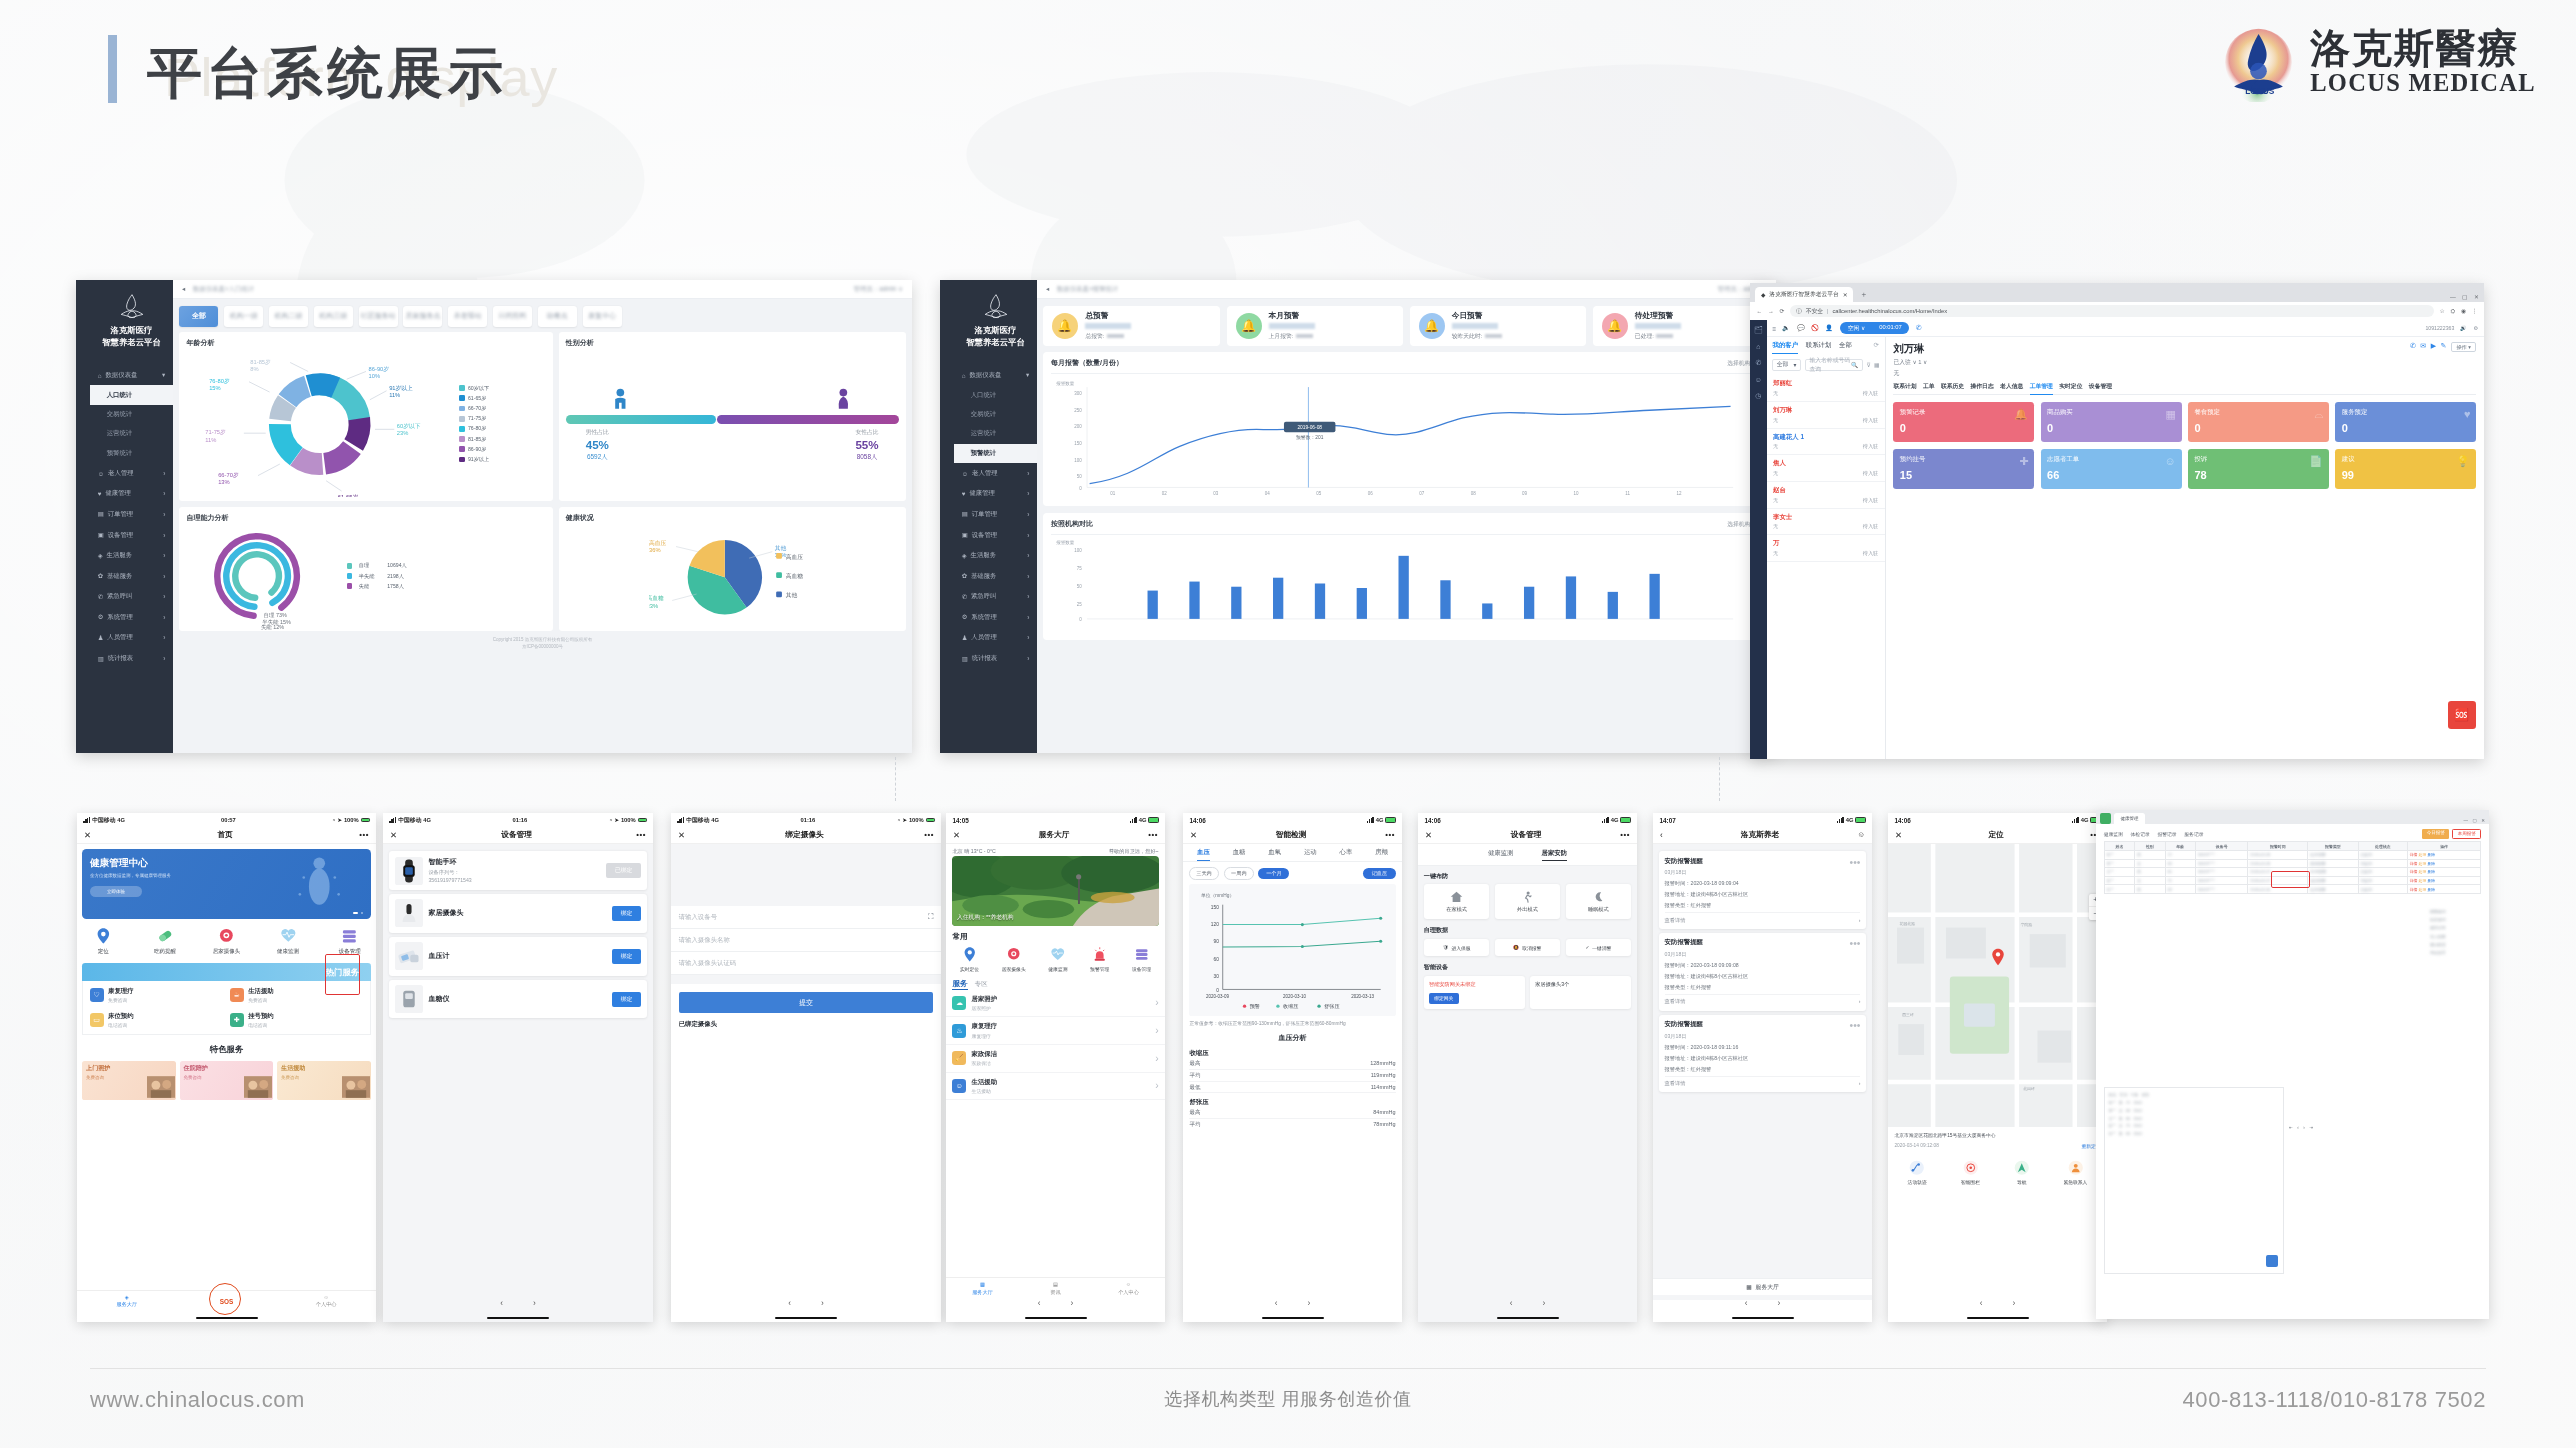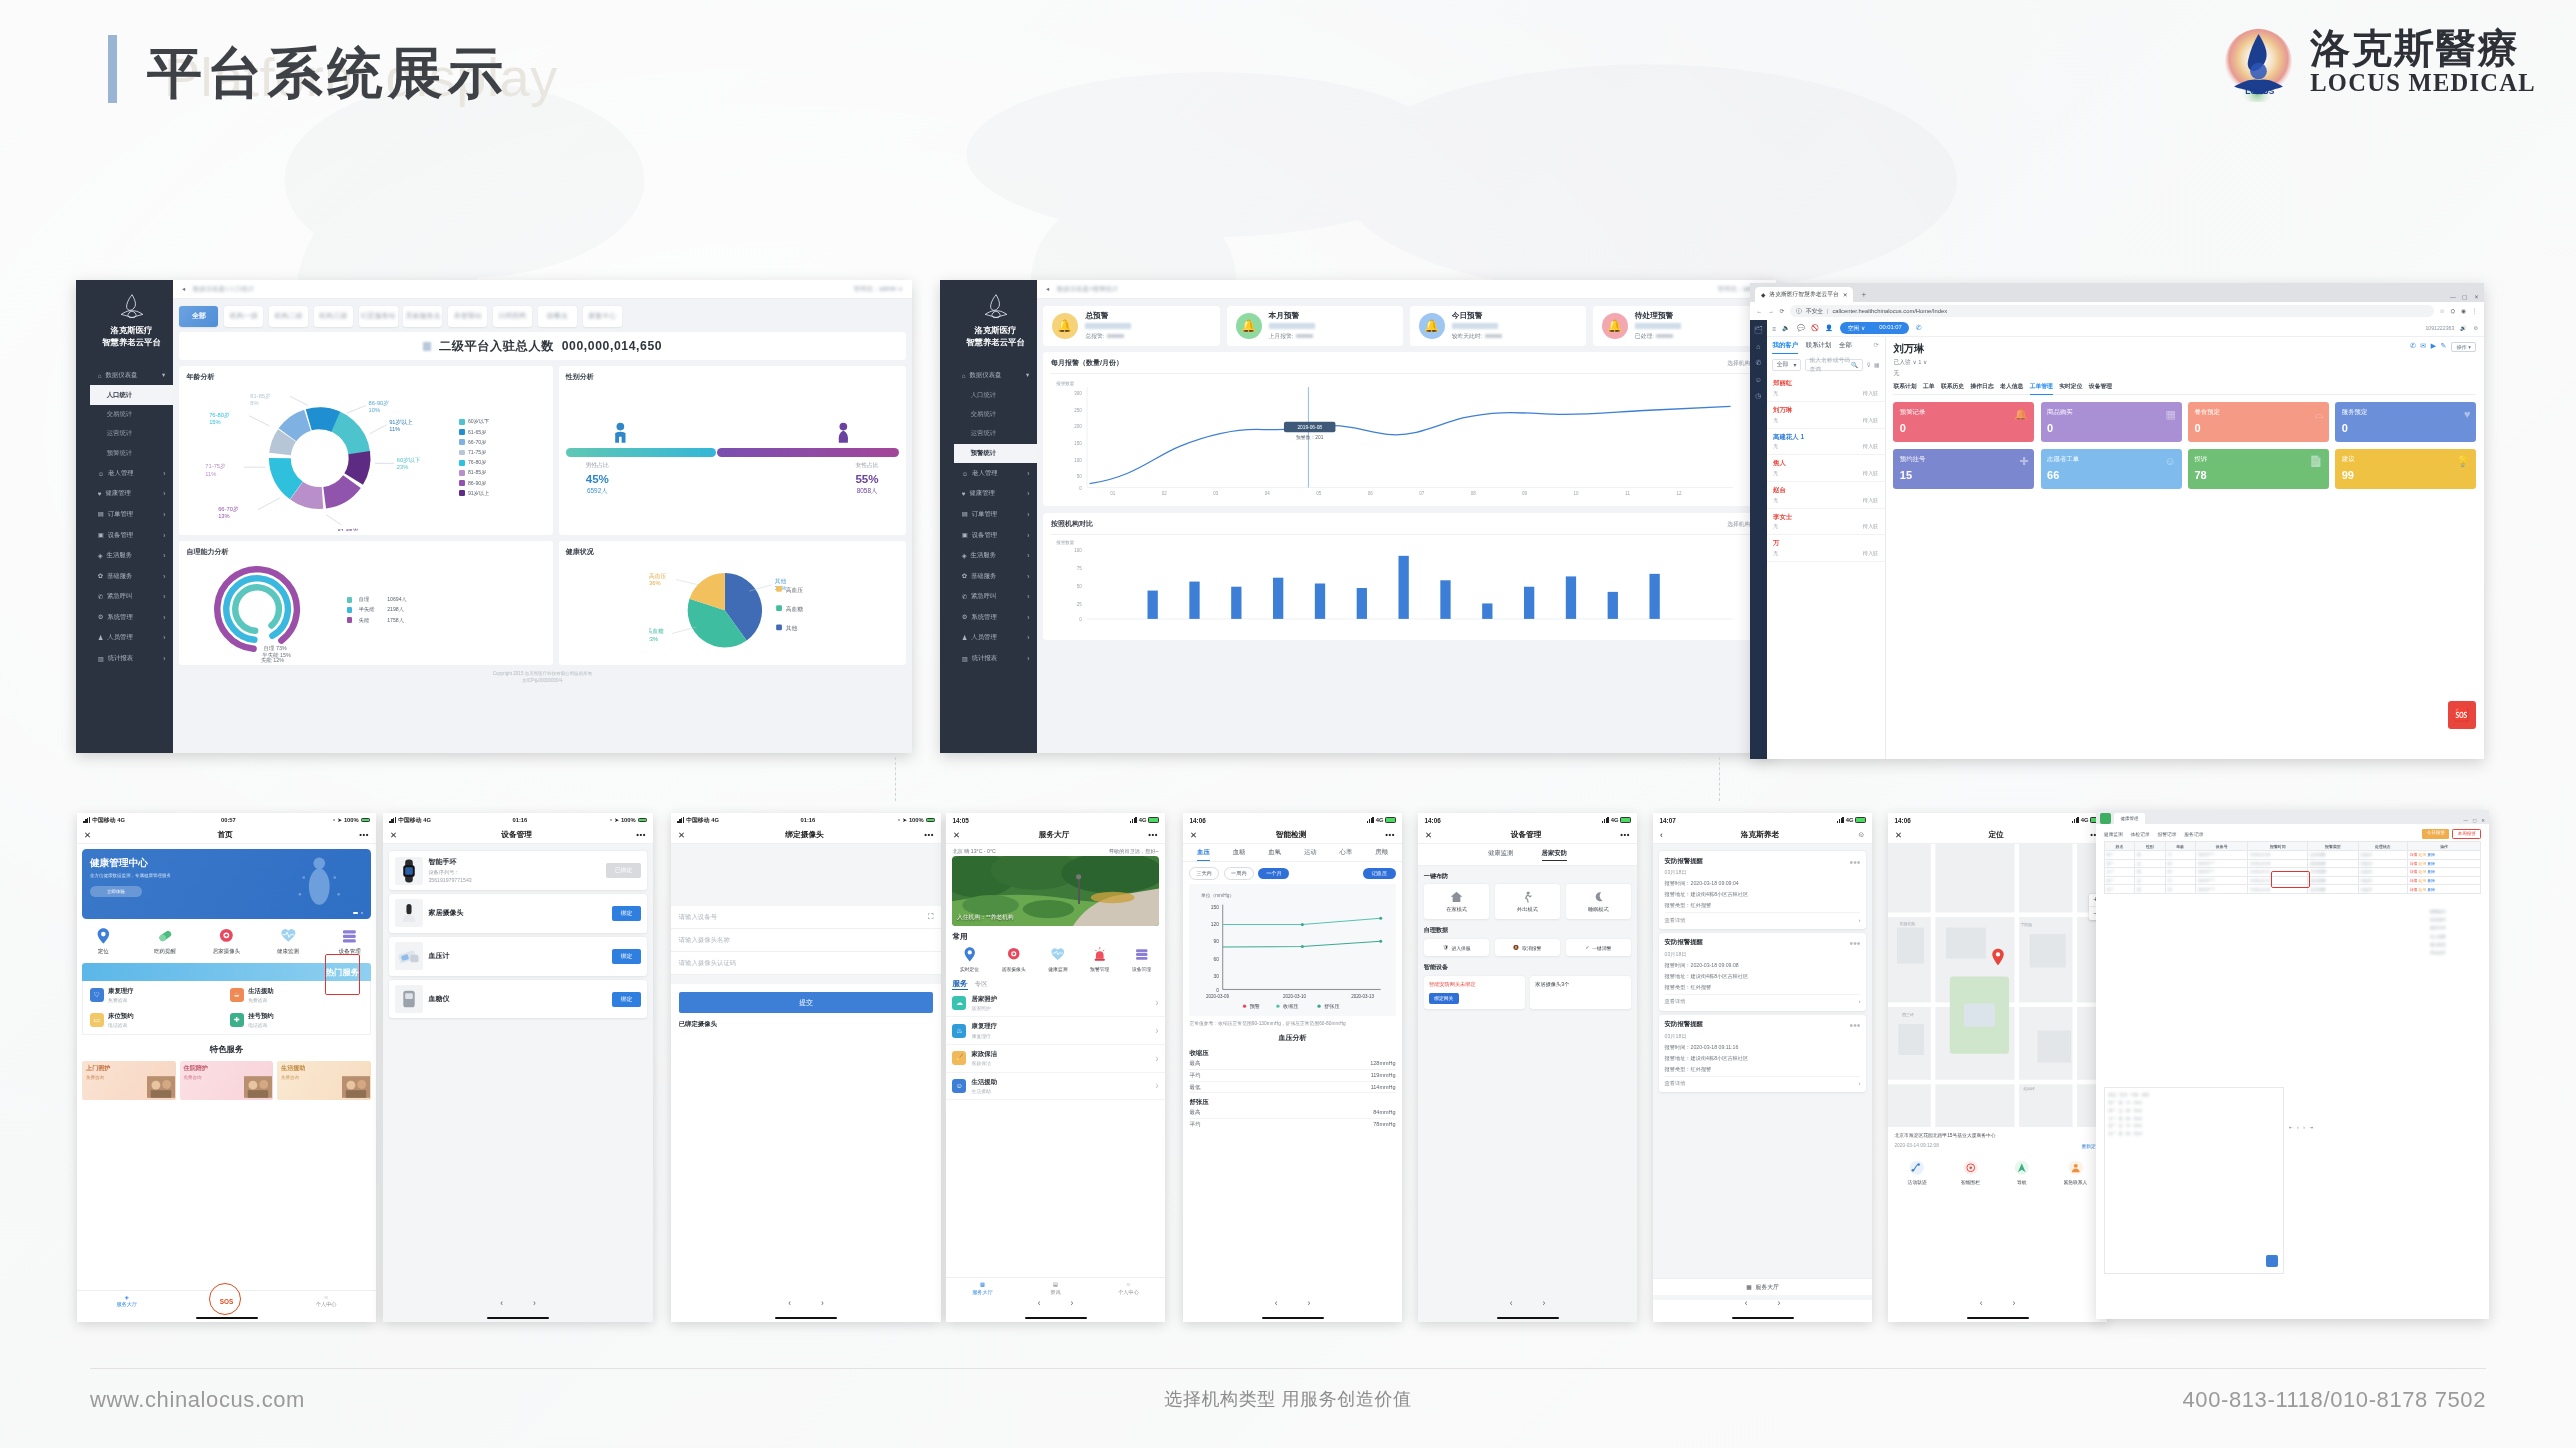--- a/index.html
+++ b/index.html
@@ -341,25 +341,20 @@
                 <span class="blurtxt">日间照料</span>
               </div>
             <div class="fchip">
                 <span class="blurtxt">助餐点</span>
               </div>
             <div class="fchip">
                 <span class="blurtxt">康复中心</span>
               </div>
           </div>
 
-          <div class="kpi">
-            <span class="sq"></span>
-            <span class="t">二级平台入驻总人数</span>
-            <span class="t">000,000,014,650</span>
-          </div>
 
           <div class="row2" style="margin-bottom:5.8px;">
 
             <div class="card" style="flex:1.08; height:169px;">
               <div class="card-t">年龄分析</div>
               <div style="display:flex; align-items:center; height:149px;">
                 <div class="donut-wrap">
                   <svg width="270" height="145" viewBox="0 0 420 225">
                     <g transform="translate(208,112)">
                       <g fill="none" stroke-width="34">

